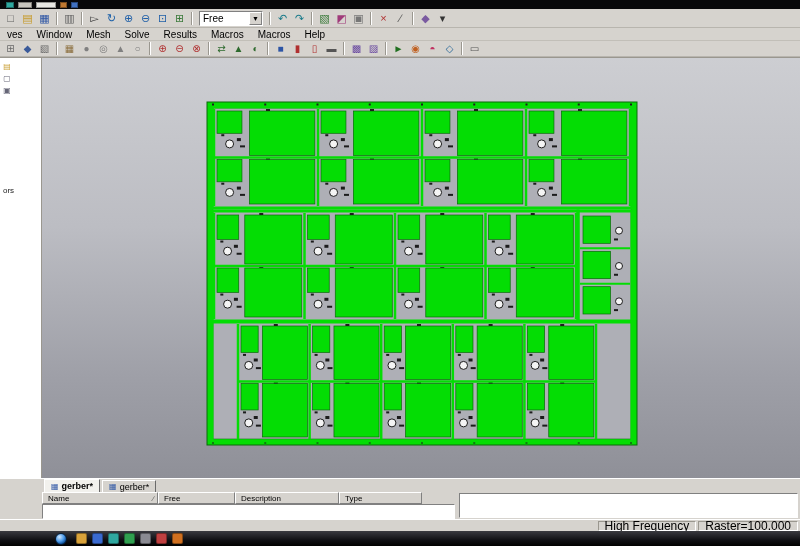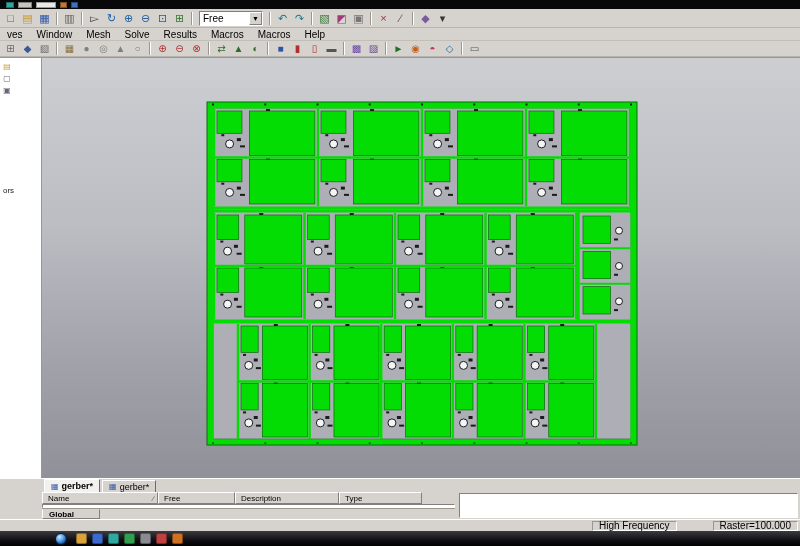--- a/index.html
+++ b/index.html
@@ -45,21 +45,21 @@
   .corner-spacer { width: 42px; flex: none; }
   .param-panel { width: 413px; display: flex; flex-direction: column; flex: none; }
   .param-header { display: flex; height: 12px; flex: none; }
   .col-header { background: #d6d3ce; border: 1px solid; border-color: #fff #808080 #808080 #fff; font-size: 8px; display: flex; align-items: center; padding-left: 5px; overflow: hidden; }
   .col-header .sort { margin-left: auto; margin-right: 3px; font-size: 7px; color: #444; }
   .param-body { flex: 1; background: #fff; border: 1px solid; border-color: #808080 #fff #fff #808080; }
   .global-strip { height: 11px; display: flex; align-items: stretch; border-top: 1px solid #9a978f; flex: none; }
   .global-tab { width: 58px; background: #d6d3ce; border: 1px solid; border-color: #d6d3ce #808080 #808080 #fff; font-size: 8px; font-weight: bold; display: flex; align-items: center; padding-left: 6px; }
   .message-panel { flex: 1; background: #fff; border: 1px solid; border-color: #808080 #fff #fff #808080; margin: 1px 2px 1px 4px; }
   
-  .statusbar { height: 12px; background: #d6d3ce; border-top: 1px solid #fff; display: flex; align-items: center; font-size: 10px; padding: 0 2px; flex: none; gap: 34px; }
+  .statusbar { height: 12px; background: #d6d3ce; border-top: 1px solid #fff; display: flex; align-items: center; font-size: 12px; padding: 0 2px; flex: none; }
   .status-spacer { flex: 1; }
   .status-cell { border: 1px solid; border-color: #9a978f #fff #fff #9a978f; padding: 0 6px; height: 10px; line-height: 8px; margin-left: 2px; white-space: nowrap; }
   
   .taskbar { height: 15px; background: linear-gradient(180deg, #3a3a40, #101014 60%, #000); display: flex; align-items: center; padding-left: 55px; gap: 5px; flex: none; }
   .start-orb { width: 12px; height: 12px; border-radius: 50%; flex: none; margin-right: 4px;
     background: radial-gradient(circle at 35% 30%, #cfe8ff, #4f9be8 45%, #0b4f9a 75%, #06305e);
     border: 1px solid #061e38; }
   .taskbar .tb-icon { width: 11px; height: 11px; border-radius: 2px; }
 </style>
 </head>
@@ -430,23 +430,20 @@
             <span>Free</span>
           </div>
           <div class="col-header" style="width: 104px;">
             <span>Description</span>
           </div>
           <div class="col-header" style="width: 83px;">
             <span>Type</span>
           </div>
         </div>
       <div class="param-body"></div>
-      <div class="global-strip">
-        <div class="global-tab">Global</div>
-      </div>
     </div>
     <div class="message-panel"></div>
   </div>
 
   <div class="statusbar">
     <span class="status-spacer"></span>
     <span class="status-cell">High Frequency</span>
     <span class="status-cell">Raster=100.000</span>
   </div>
 

